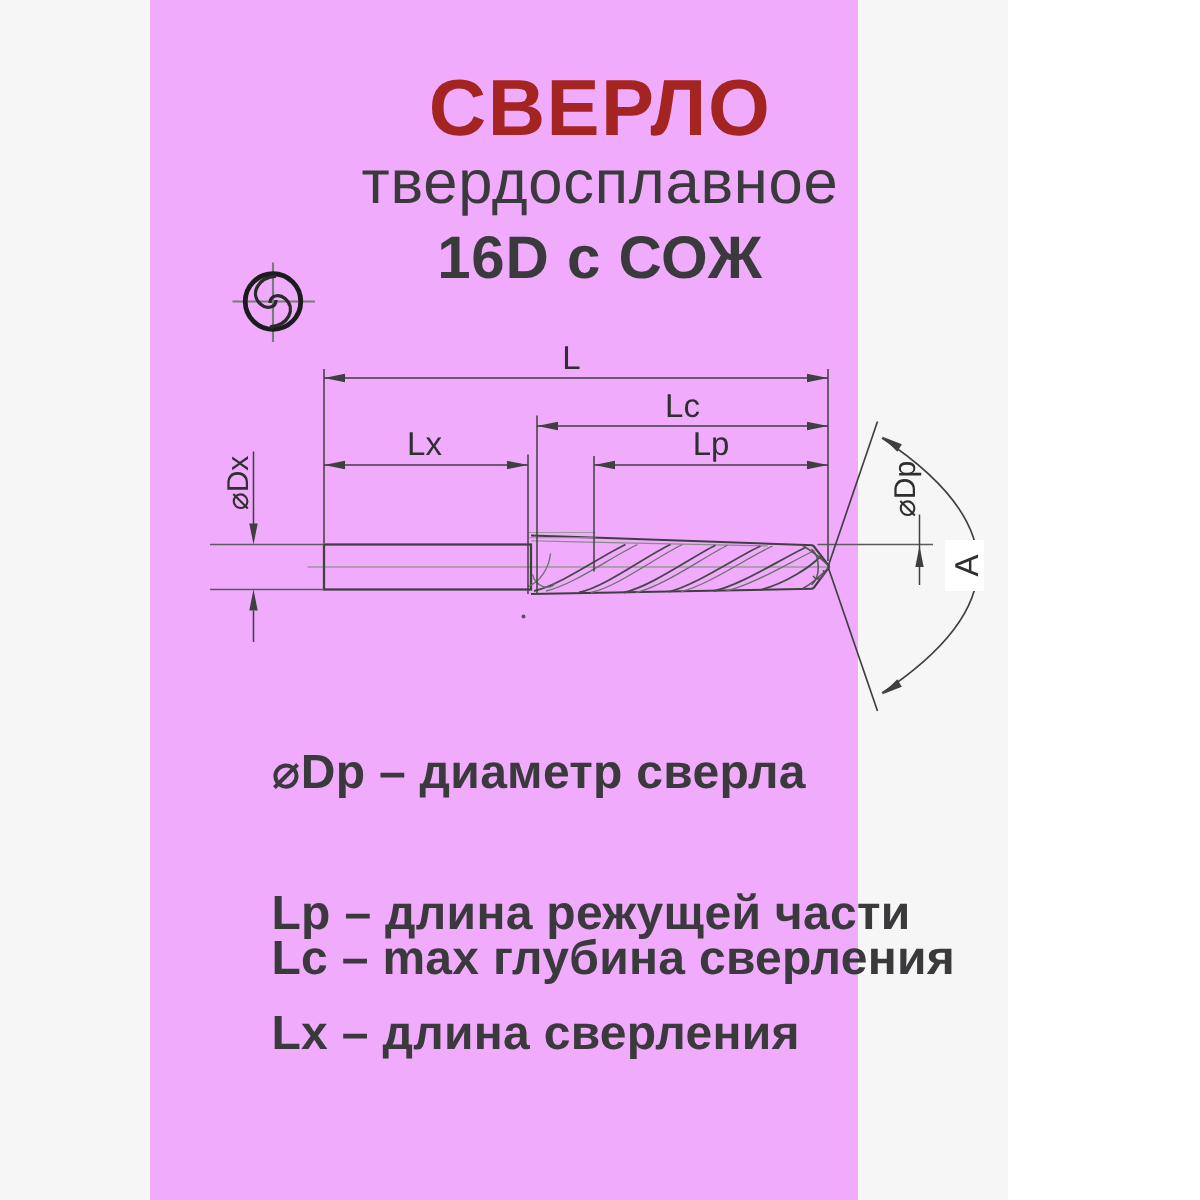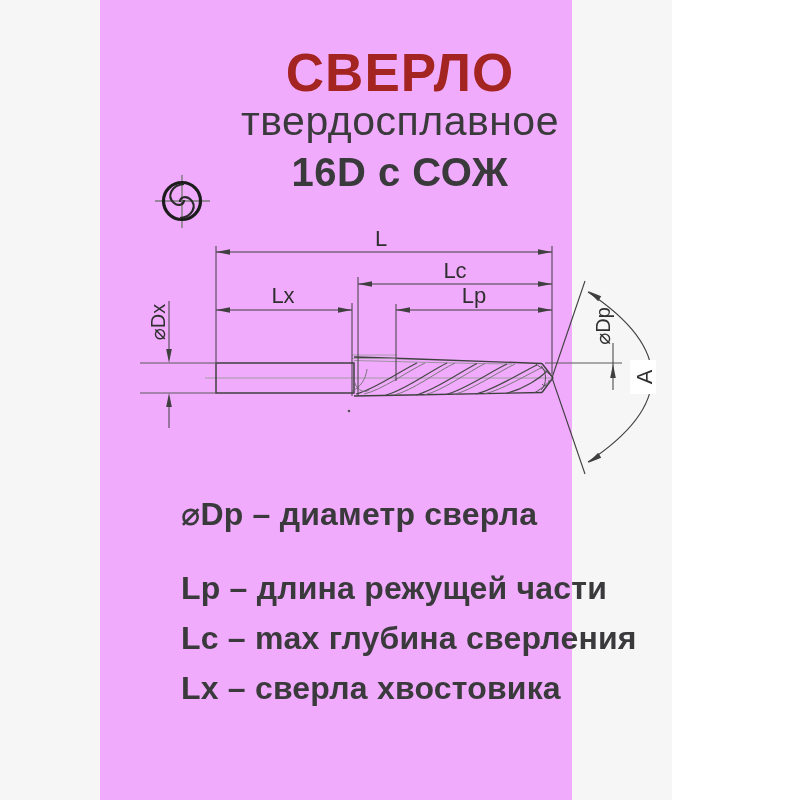--- a/index.html
+++ b/index.html
@@ -20,21 +20,21 @@
   .spec{top:150px;font-size:40px;line-height:1.1;font-weight:700;color:#3a3a3c;letter-spacing:.5px;}
 
   .icon-svg{position:absolute;left:150px;top:169px;width:64px;height:64px;}
   .drawing-svg{position:absolute;left:130px;top:228px;width:545px;height:252px;}
 
   .legend-line{
     position:absolute;left:181px;
     font-size:32px;font-weight:700;color:#3a3a3c;
     line-height:1;white-space:nowrap;letter-spacing:.2px;
   }
-  .lg1{top:456px;margin-top:42px;} .lg2{top:522px;} .lg3{top:572px;}
+  .lg1{top:456px;margin-top:42px;} .lg2{top:522px;} .lg3{top:592px;}
   .lg4{top:622px;} .lg5{top:672px;} .lg6{top:722px;}
 
   .dim-label{font-size:22px;fill:#2f2f2f;font-weight:400;}
   .dim-label-small{font-size:20px;fill:#2f2f2f;font-weight:400;}
 </style>
 </head>
 <body>
 
 <div class="stage">
 
@@ -150,15 +150,15 @@
       <polygon points="588,291 598.2,301.2 601.2,296.2" fill="#3f3f3f"></polygon>
       <polygon points="588,463 601.2,457.8 598.2,452.8" fill="#3f3f3f"></polygon>
       <rect x="630" y="360" width="26" height="34" fill="#ffffff"></rect>
     </g>
     <text class="dim-label" transform="translate(652,377) rotate(-90)" text-anchor="middle">A</text>
   </svg>
 
   <div class="legend-line lg1">⌀Dp – диаметр сверла</div>
   <div class="legend-line lg3">Lp – длина режущей части</div>
   <div class="legend-line lg4">Lc – max глубина сверления</div>
-  <div class="legend-line lg5">Lx – сверла хвостовика</div>
+  <div class="legend-line lg5">Lx – длина сверления</div>
 
 </div>
 
 </body></html>

